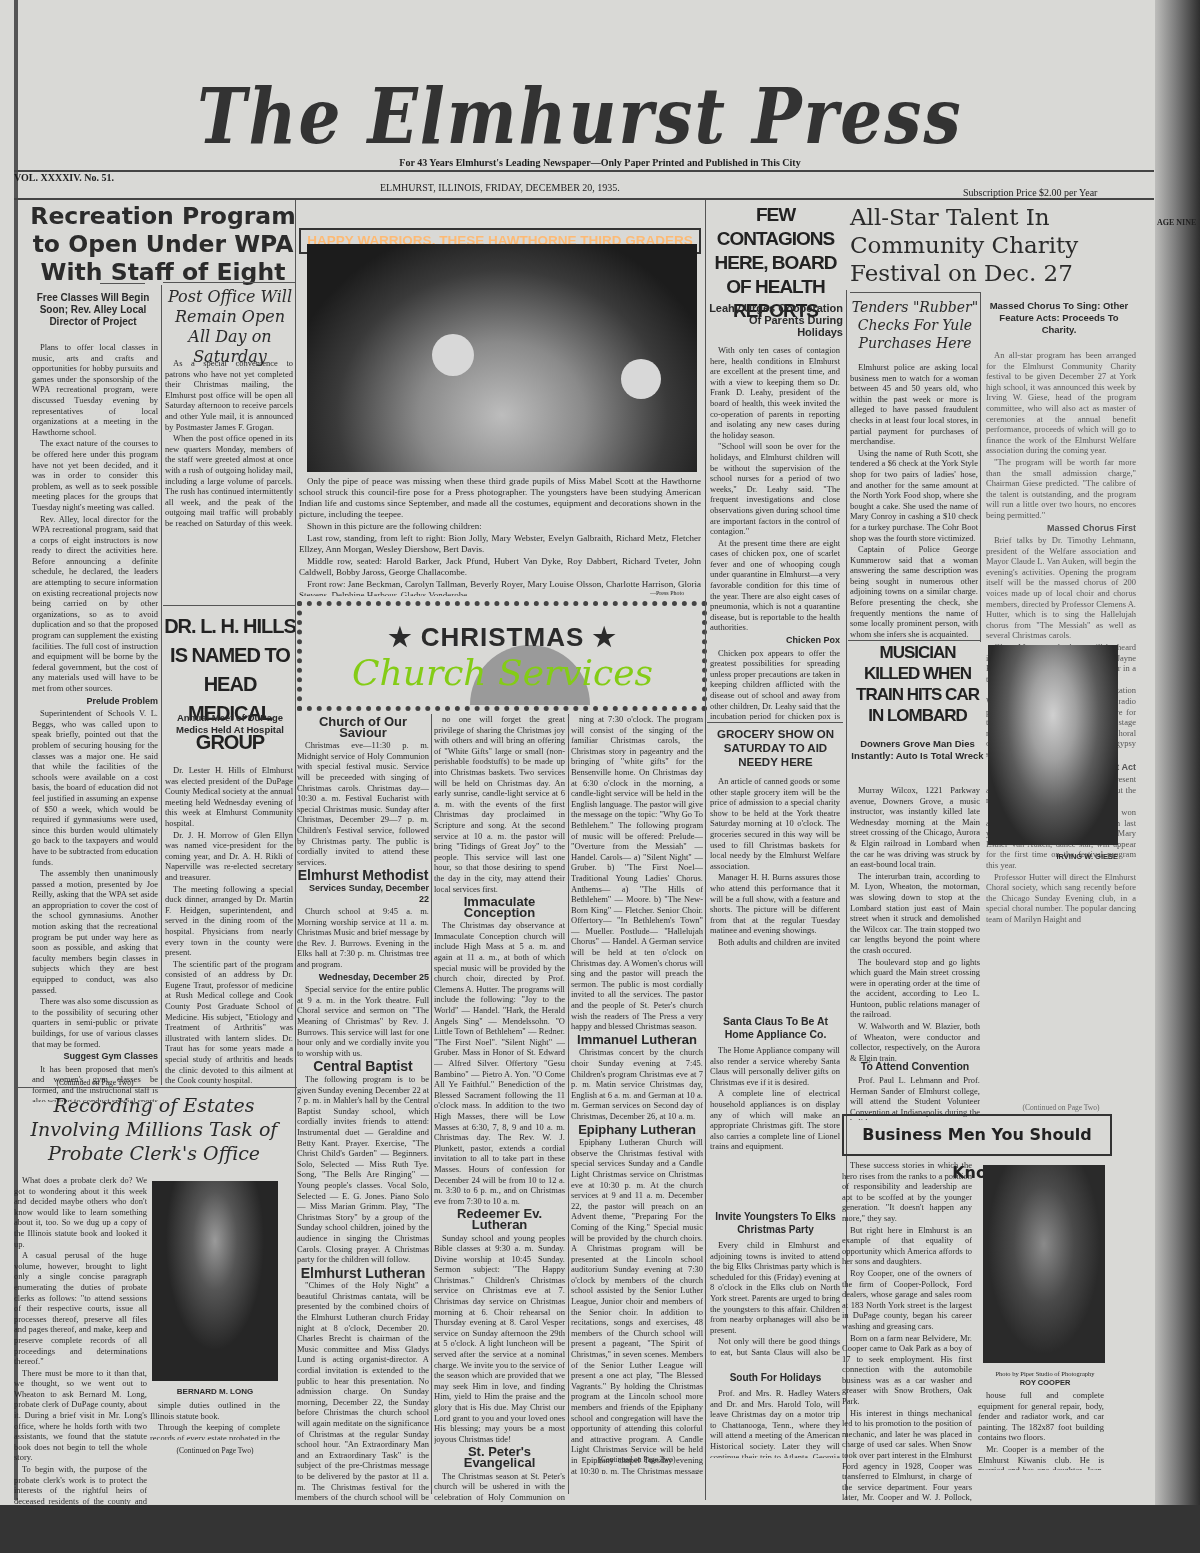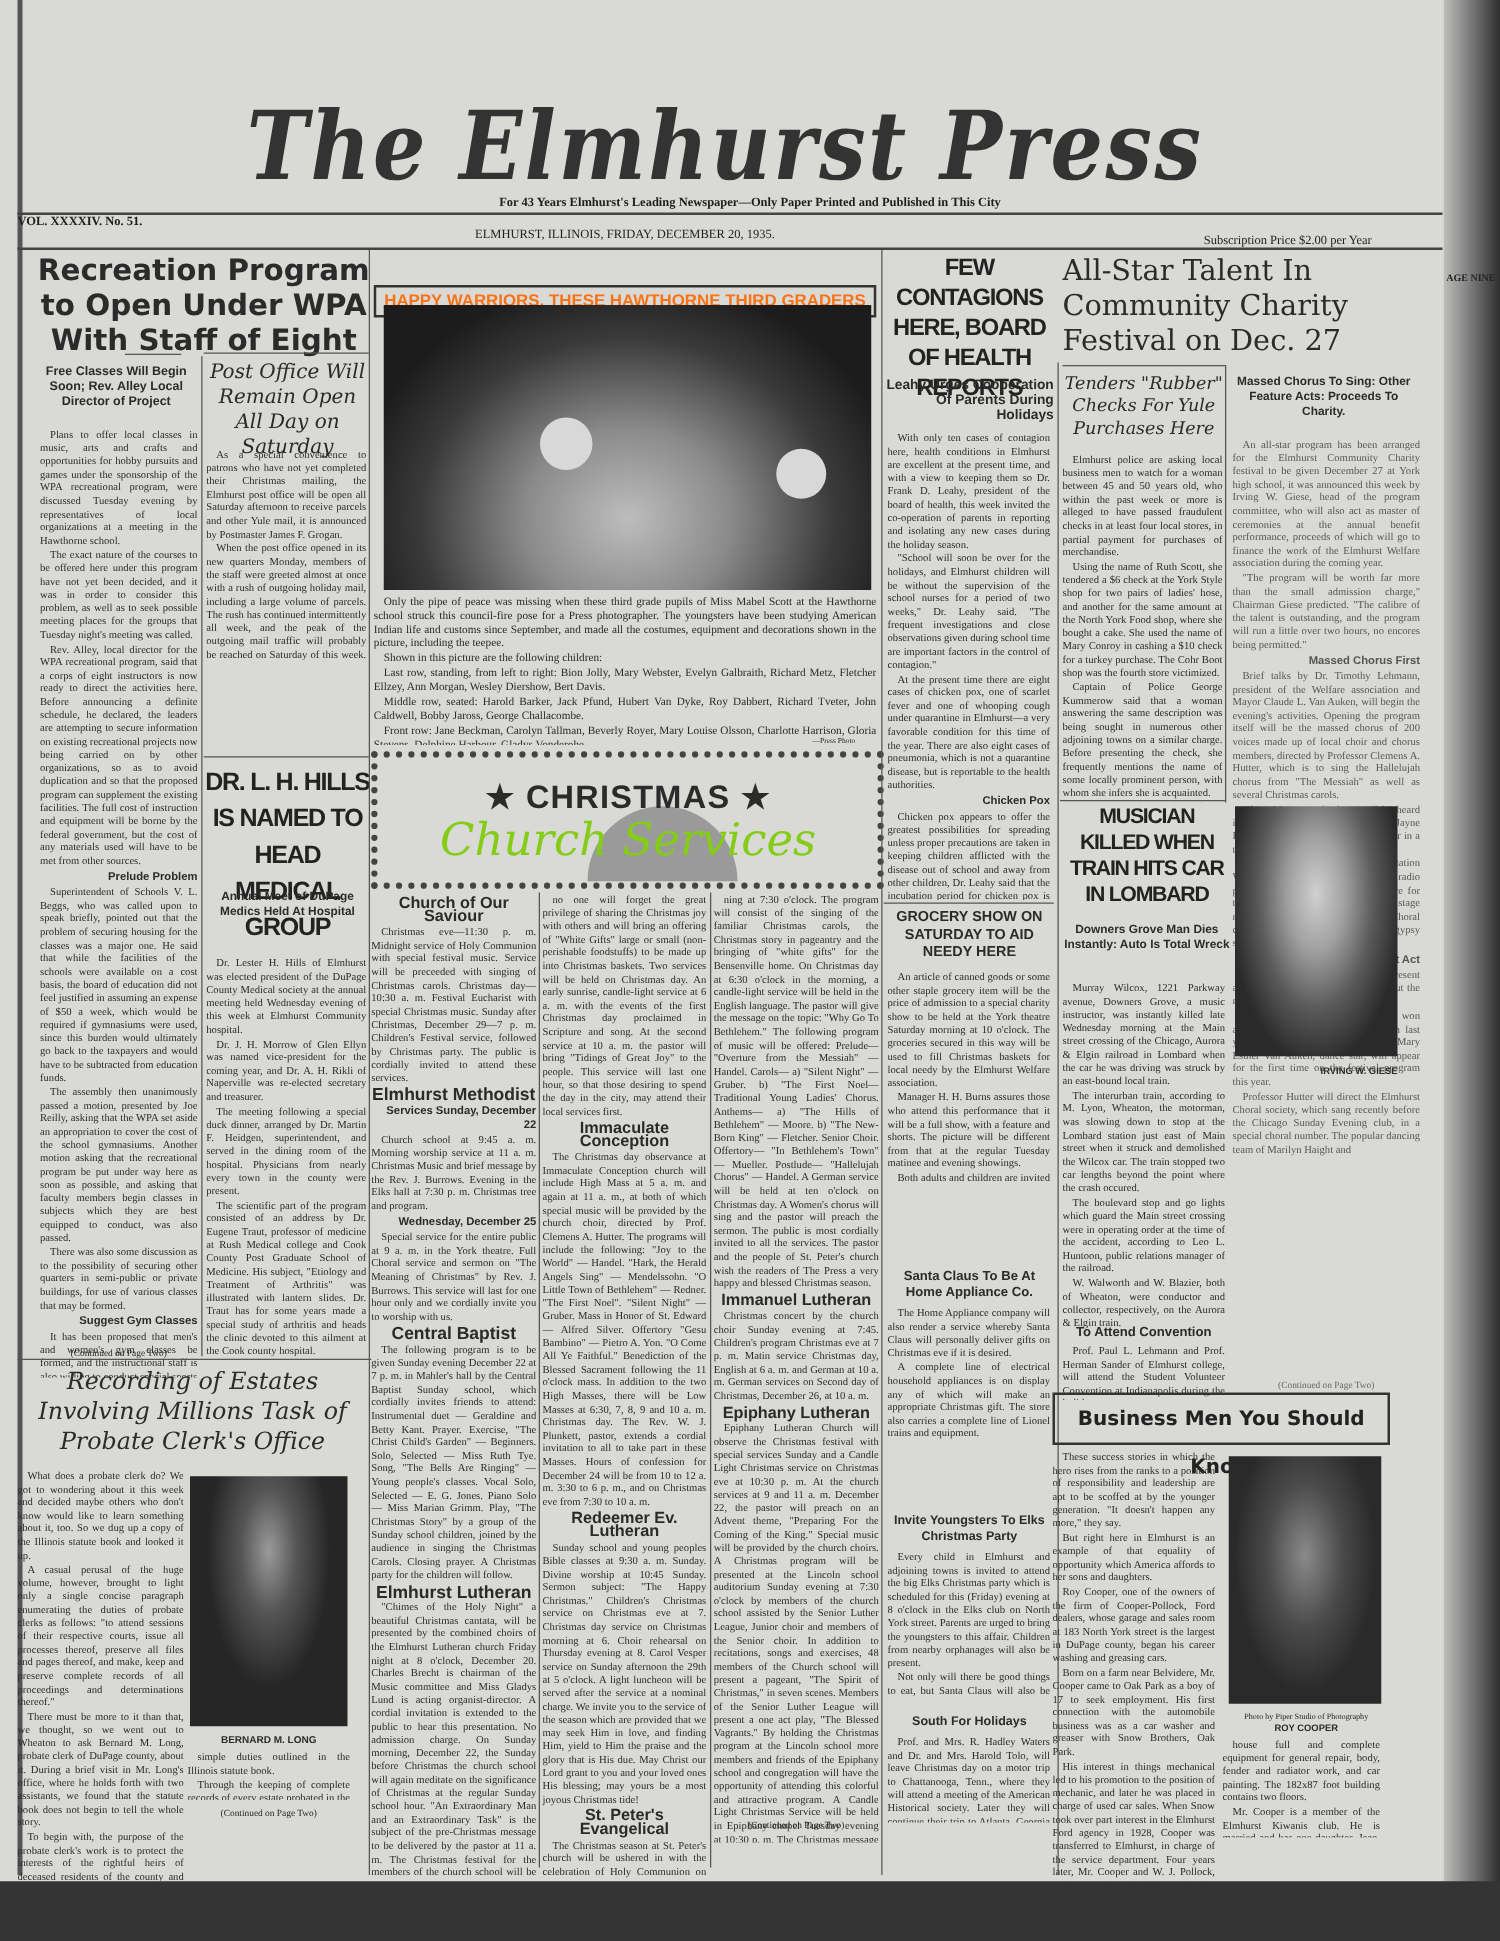--- a/index.html
+++ b/index.html
@@ -93,21 +93,21 @@
   <p>To begin with, the purpose of the probate clerk's work is to protect the interests of the rightful heirs of deceased residents of the county and the rights of minors, insane people, habitual drunkards and others for whom guardians or conservators have been appointed by the court, all of which comes under the</p>
 </div>
 <div class="photo" style="left:152px;top:1181px;width:126px;height:200px;background:radial-gradient(ellipse at 50% 30%,#9a9a9a 0,#555 25%,#262626 55%)"></div>
 <div class="abs hd-sans" style="left:152px;top:1387px;width:126px;font-size:8px;text-align:center">BERNARD M. LONG</div>
 <div class="col" style="left:150px;top:1400px;width:130px;height:40px">
   <p>simple duties outlined in the Illinois statute book.</p>
   <p>Through the keeping of complete records of every estate probated in the county, the sending of execu-</p>
 </div>
 <div class="abs center" style="left:150px;top:1446px;width:130px;font-size:7.5px">(Continued on Page Two)</div>
 
-<div class="abs" style="left:299px;top:228px;width:402px;height:26px;border:2px solid #333;font-family:'Liberation Sans',sans-serif;font-weight:bold;font-size:13.5px;line-height:22px;text-align:center;color:#f97316">HAPPY WARRIORS, THESE HAWTHORNE THIRD GRADERS</div>
+<div class="abs" style="left:299px;top:228px;width:402px;height:26px;border:2px solid #333;font-family:'Liberation Sans',sans-serif;font-weight:bold;font-size:13.5px;line-height:22px;text-align:center;color:#fdba74">HAPPY WARRIORS, THESE HAWTHORNE THIRD GRADERS</div>
 <div class="photo" style="left:307px;top:244px;width:390px;height:228px;background:radial-gradient(ellipse at 50% 75%,#bdbdbd 0,#8a8a8a 30%,#3a3a3a 60%,#1c1c1c 80%)">
   <div style="position:absolute;left:125px;top:90px;width:42px;height:42px;border-radius:50%;background:#d8d8d8"></div>
   <div style="position:absolute;left:314px;top:115px;width:40px;height:40px;border-radius:50%;background:#d8d8d8"></div>
 </div>
 <div class="col" style="left:299px;top:476px;width:402px;height:120px;font-size:9px;line-height:11px">
   <p>Only the pipe of peace was missing when these third grade pupils of Miss Mabel Scott at the Hawthorne school struck this council-fire pose for a Press photographer. The youngsters have been studying American Indian life and customs since September, and made all the costumes, equipment and decorations shown in the picture, including the teepee.</p>
   <p>Shown in this picture are the following children:</p>
   <p>Last row, standing, from left to right: Bion Jolly, Mary Webster, Evelyn Galbraith, Richard Metz, Fletcher Ellzey, Ann Morgan, Wesley Diershow, Bert Davis.</p>
   <p>Middle row, seated: Harold Barker, Jack Pfund, Hubert Van Dyke, Roy Dabbert, Richard Tveter, John Caldwell, Bobby Jaross, George Challacombe.</p>
   <p>Front row: Jane Beckman, Carolyn Tallman, Beverly Royer, Mary Louise Olsson, Charlotte Harrison, Gloria Stevens, Delphine Harbour, Gladys Vonderohe.</p>

